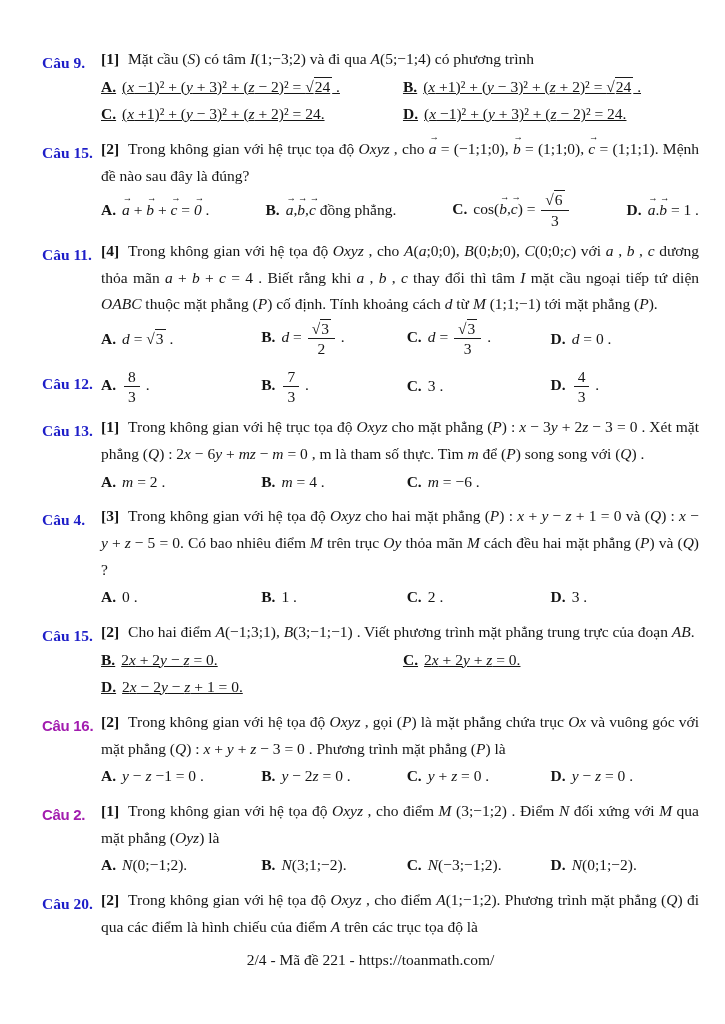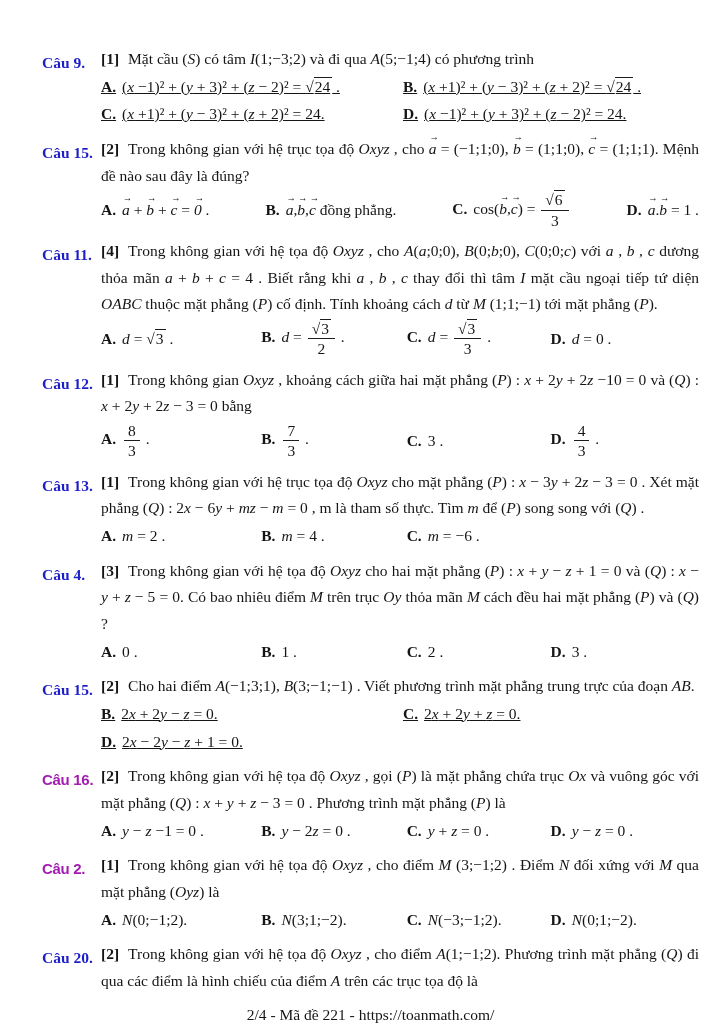--- a/index.html
+++ b/index.html
@@ -81,21 +81,20 @@
               </span> .</span></span>
           <span class="opt"><span class="okey">C.</span><span><i>d</i> = <span class="frac">
                 <span class="fnum"><span class="sqrt">√<span class="sqrt-body">3</span></span></span>
                 <span class="fden">3</span>
               </span> .</span></span>
           <span class="opt"><span class="okey">D.</span><span><i>d</i> = 0 .</span></span>
         </div>
       </div>
       <div class="question">
         <span class="qnum">Câu 12.</span>
-        <div class="qbody"><span class="qtag">[1]</span>Trong không gian  <i>Oxyz</i> ,  khoảng cách giữa hai mặt phẳng  (<i>P</i>) : <i>x</i> + 2<i>y</i> + 2<i>z</i> −10 = 0  và (<i>Q</i>) : <i>x</i> + 2<i>y</i> + 2<i>z</i> − 3 = 0  bằng</div>
         <div class="opts grid-4">
           <span class="opt"><span class="okey">A.</span><span><span class="frac">
                 <span class="fnum">8</span>
                 <span class="fden">3</span>
               </span> .</span></span>
           <span class="opt"><span class="okey">B.</span><span><span class="frac">
                 <span class="fnum">7</span>
                 <span class="fden">3</span>
               </span> .</span></span>
           <span class="opt"><span class="okey">C.</span><span>3 .</span></span>

